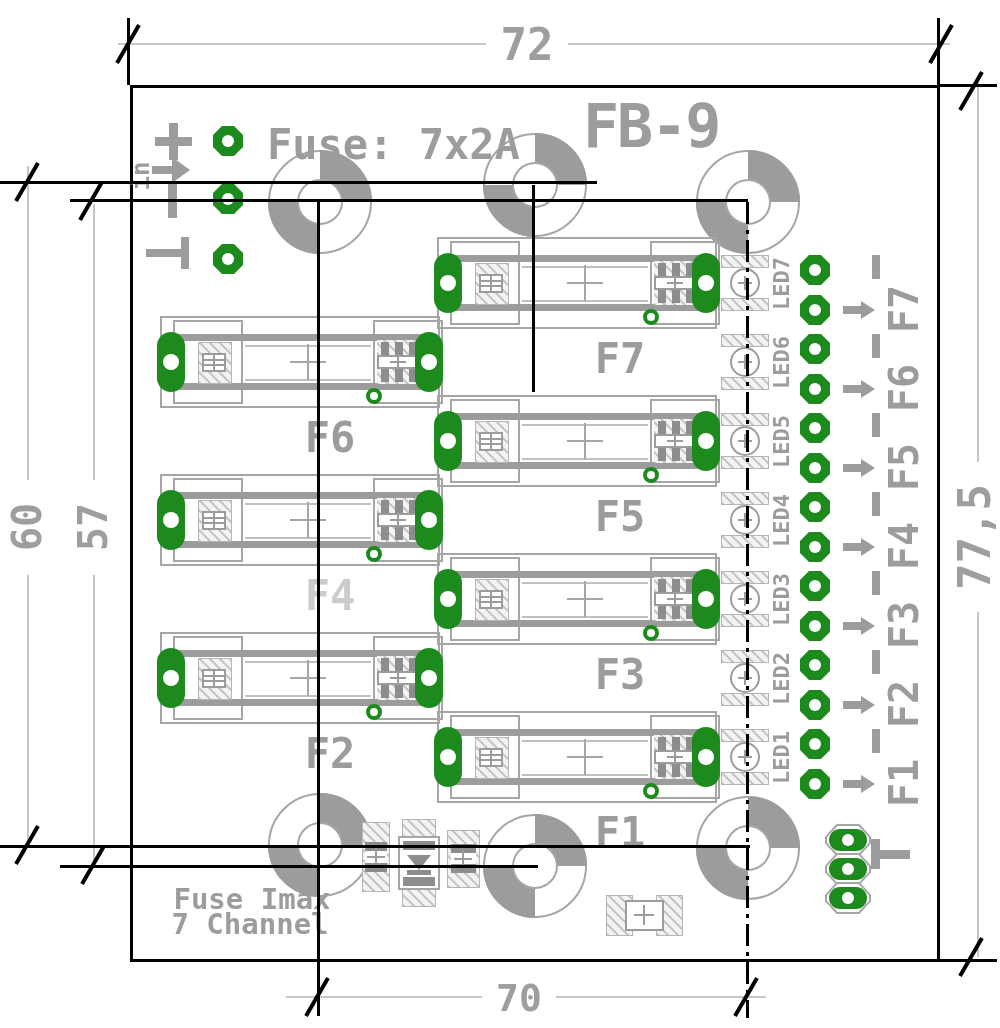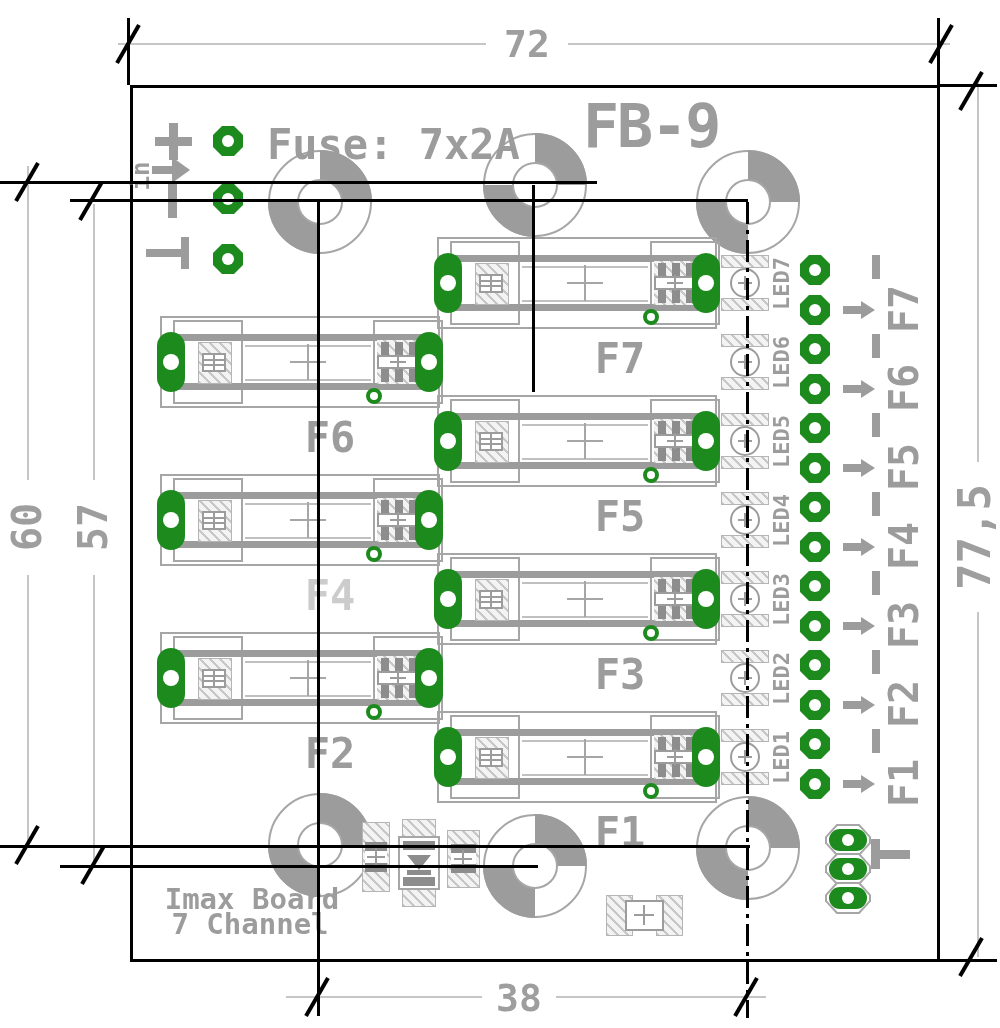--- a/index.html
+++ b/index.html
@@ -20,25 +20,25 @@
 </style>
 </head>
 <body>
 
 <div id="canvas">
 
   <div class="abs" id="board-outline" style="left:130px;top:85px;width:810px;height:877px;border:3px solid #000;box-sizing:border-box;z-index:2;"></div>
 
   <div class="abs silk" style="left:267px;top:129px;font-size:42px;font-weight:bold;line-height:32px;z-index:4;">Fuse: 7x2A</div>
   <div class="abs silk" style="left:583px;top:98px;font-size:60px;font-weight:bold;line-height:56px;letter-spacing:-2px;z-index:4;">FB-9</div>
-  <div class="ctr silk" style="left:102px;top:879px;width:300px;height:40px;font-size:29px;z-index:4;">Imax Board</div>
+  <div class="ctr silk" style="left:102px;top:879px;width:300px;height:40px;font-size:29px;z-index:4;">Fuse Imax</div>
   <div class="ctr silk" style="left:100px;top:904px;width:300px;height:40px;font-size:29px;z-index:4;">7 Channel</div>
 
-  <div class="ctr dimtxt" style="left:477px;top:24px;width:100px;height:40px;font-size:38px;">72</div>
-  <div class="ctr dimtxt" style="left:469px;top:978px;width:100px;height:40px;font-size:38px;">38</div>
+  <div class="ctr dimtxt" style="left:477px;top:24px;width:100px;height:40px;font-size:44px;">72</div>
+  <div class="ctr dimtxt" style="left:469px;top:978px;width:100px;height:40px;font-size:38px;">70</div>
   <div class="ctr dimtxt rot" style="left:-23px;top:497px;width:100px;height:60px;font-size:40px;">60</div>
   <div class="ctr dimtxt rot" style="left:43px;top:497px;width:100px;height:60px;font-size:40px;">57</div>
   <div class="ctr dimtxt rot" style="left:914px;top:507px;width:120px;height:60px;font-size:44px;">77,5</div>
 
   <div class="ctr silk rot" style="left:111px;top:146px;width:60px;height:60px;font-size:24px;z-index:4;">in</div>
 <div style="position: absolute; left: 118px; top: 43px; width: 368px; height: 2px; background: rgb(198, 198, 198); z-index: 1;"></div>
     <div style="position: absolute; left: 568px; top: 43px; width: 382px; height: 2px; background: rgb(198, 198, 198); z-index: 1;"></div>
     <div style="position: absolute; left: 286px; top: 996px; width: 196px; height: 2px; background: rgb(198, 198, 198); z-index: 1;"></div>
     <div style="position: absolute; left: 556px; top: 996px; width: 210px; height: 2px; background: rgb(198, 198, 198); z-index: 1;"></div>
     <div style="position: absolute; left: 27px; top: 166px; width: 2px; height: 314px; background: rgb(198, 198, 198); z-index: 1;"></div>

